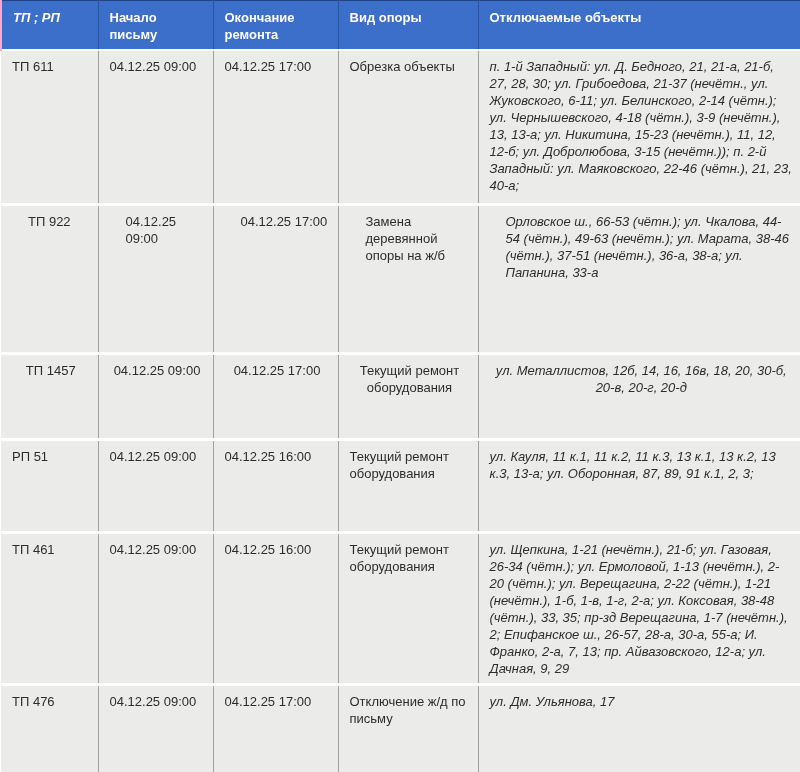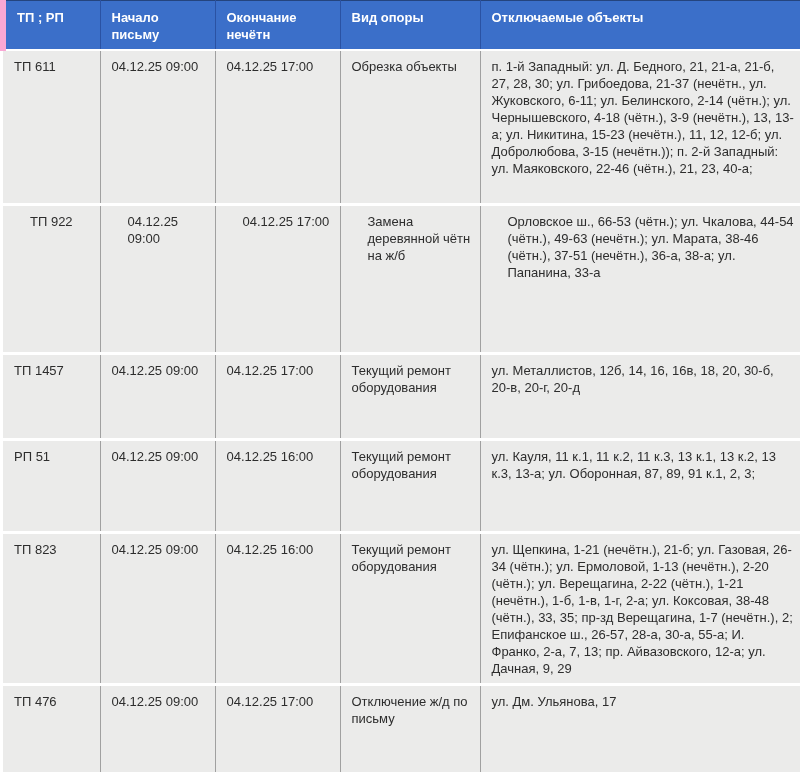--- a/index.html
+++ b/index.html
@@ -29,96 +29,96 @@
     text-align: left;
     vertical-align: top;
     padding: 8px 8px 6px 11px;
     height: 45px;
     box-sizing: border-box;
     border-right: 1px solid #2a52a3;
     border-top: 1px solid #24447e;
     border-bottom: 1px solid #24447e;
     line-height: 17px;
   }
-  thead th:first-child { border-left: 6px solid #f9a8d4; }
+  thead th:first-child { border-left: 2px solid #f9a8d4; font-style: italic; }
   thead th:last-child  { border-right: none; margin-top: 16px; }
 
   tbody td {
     background: var(--row-bg, #ebebea);
     vertical-align: top;
     text-align: left;
     padding: 7px 8px 6px 11px;
     box-sizing: border-box;
     border-right: 1px solid #a0a0a0;
     border-top: 3px solid #ffffff;
     line-height: 17px;
     overflow: hidden;
     margin-left: 10px;
   }
   tbody tr:first-child td { border-top: 2px solid #ffffff; }
-  tbody td:last-child { border-right: none; }
+  tbody td:last-child { border-right: none; font-style: italic; }
 
   tr.r0 td { height: 154px; }
   tr.r1 td { height: 149px; padding-left: 27px; }
-  tr.r2 td { height: 86px; }
+  tr.r2 td { height: 86px; text-align: center; }
   tr.r3 td { height: 93px; }
   tr.r4 td { height: 151px; }
   tr.r5 td { height: 94px; }
 </style>
 </head>
 <body>
 
 <table class="outage-table">
   <colgroup>
     <col class="c1">
       <col class="c2">
       <col class="c3">
       <col class="c4">
       <col class="c5">
   </colgroup>
   <thead>
     <tr>
       <th>ТП ; РП</th>
       <th>Начало письму</th>
-      <th>Окончание нечётн</th>
+      <th>Окончание ремонта</th>
       <th>Вид опоры</th>
       <th>Отключаемые объекты</th>
     </tr>
   </thead>
   <tbody>
     <tr class="r0">
       <td>ТП 611</td>
       <td>04.12.25 09:00</td>
       <td>04.12.25 17:00</td>
       <td>Обрезка объекты</td>
       <td>п. 1-й Западный: ул. Д. Бедного, 21, 21-а, 21-б, 27, 28, 30; ул. Грибоедова, 21-37 (нечётн., ул. Жуковского, 6-11; ул. Белинского, 2-14 (чётн.); ул. Чернышевского, 4-18 (чётн.), 3-9 (нечётн.), 13, 13-а; ул. Никитина, 15-23 (нечётн.), 11, 12, 12-б; ул. Добролюбова, 3-15 (нечётн.)); п. 2-й Западный: ул. Маяковского, 22-46 (чётн.), 21, 23, 40-а;</td>
     </tr>
     <tr class="r1">
       <td>ТП 922</td>
       <td>04.12.25 09:00</td>
       <td>04.12.25 17:00</td>
-      <td>Замена деревянной чётн на ж/б</td>
+      <td>Замена деревянной опоры на ж/б</td>
       <td>Орловское ш., 66-53 (чётн.); ул. Чкалова, 44-54 (чётн.), 49-63 (нечётн.); ул. Марата, 38-46 (чётн.), 37-51 (нечётн.), 36-а, 38-а; ул. Папанина, 33-а</td>
     </tr>
     <tr class="r2">
       <td>ТП 1457</td>
       <td>04.12.25 09:00</td>
       <td>04.12.25 17:00</td>
       <td>Текущий ремонт оборудования</td>
       <td>ул. Металлистов, 12б, 14, 16, 16в, 18, 20, 30-б, 20-в, 20-г, 20-д</td>
     </tr>
     <tr class="r3">
       <td>РП 51</td>
       <td>04.12.25 09:00</td>
       <td>04.12.25 16:00</td>
       <td>Текущий ремонт оборудования</td>
       <td>ул. Кауля, 11 к.1, 11 к.2, 11 к.3, 13 к.1, 13 к.2, 13 к.3, 13-а; ул. Оборонная, 87, 89, 91 к.1, 2, 3;</td>
     </tr>
     <tr class="r4">
-      <td>ТП 823</td>
+      <td>ТП 461</td>
       <td>04.12.25 09:00</td>
       <td>04.12.25 16:00</td>
       <td>Текущий ремонт оборудования</td>
       <td>ул. Щепкина, 1-21 (нечётн.), 21-б; ул. Газовая, 26-34 (чётн.); ул. Ермоловой, 1-13 (нечётн.), 2-20 (чётн.); ул. Верещагина, 2-22 (чётн.), 1-21 (нечётн.), 1-б, 1-в, 1-г, 2-а; ул. Коксовая, 38-48 (чётн.), 33, 35; пр-зд Верещагина, 1-7 (нечётн.), 2; Епифанское ш., 26-57, 28-а, 30-а, 55-а; И. Франко, 2-а, 7, 13; пр. Айвазовского, 12-а; ул. Дачная, 9, 29</td>
     </tr>
     <tr class="r5">
       <td>ТП 476</td>
       <td>04.12.25 09:00</td>
       <td>04.12.25 17:00</td>
       <td>Отключение ж/д по письму</td>

